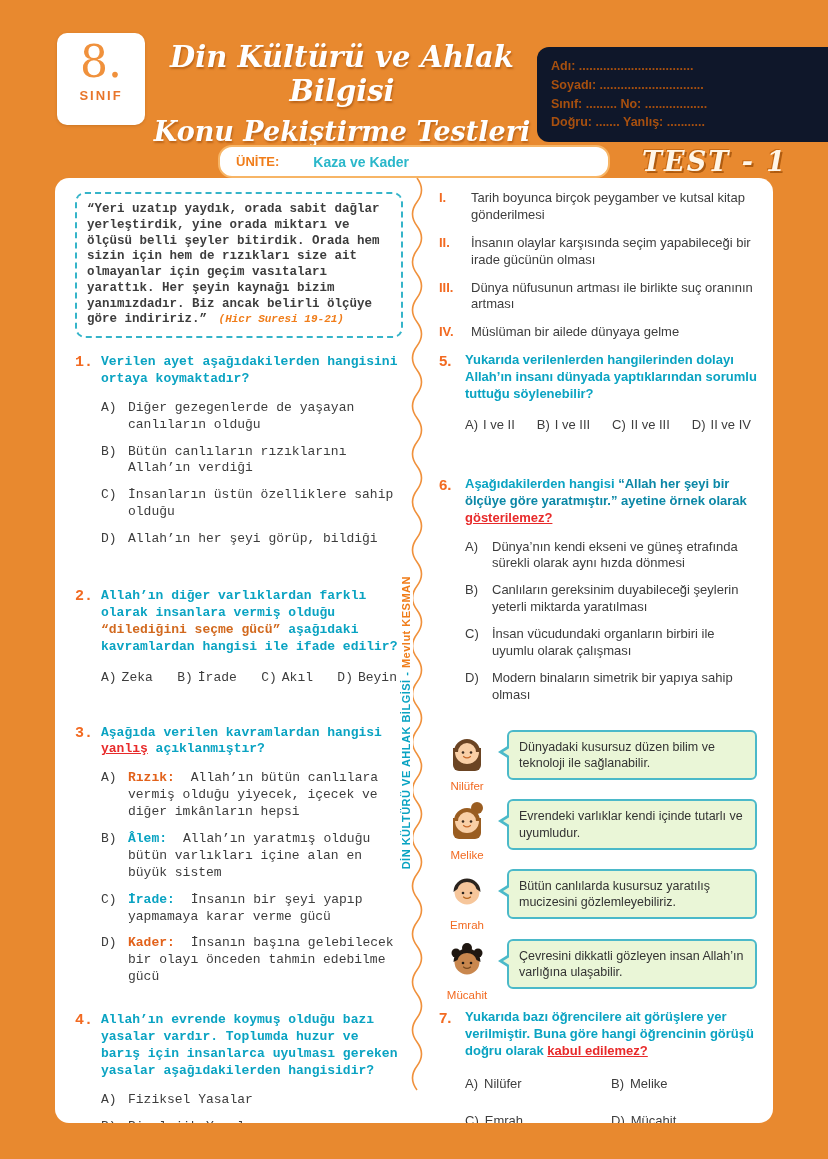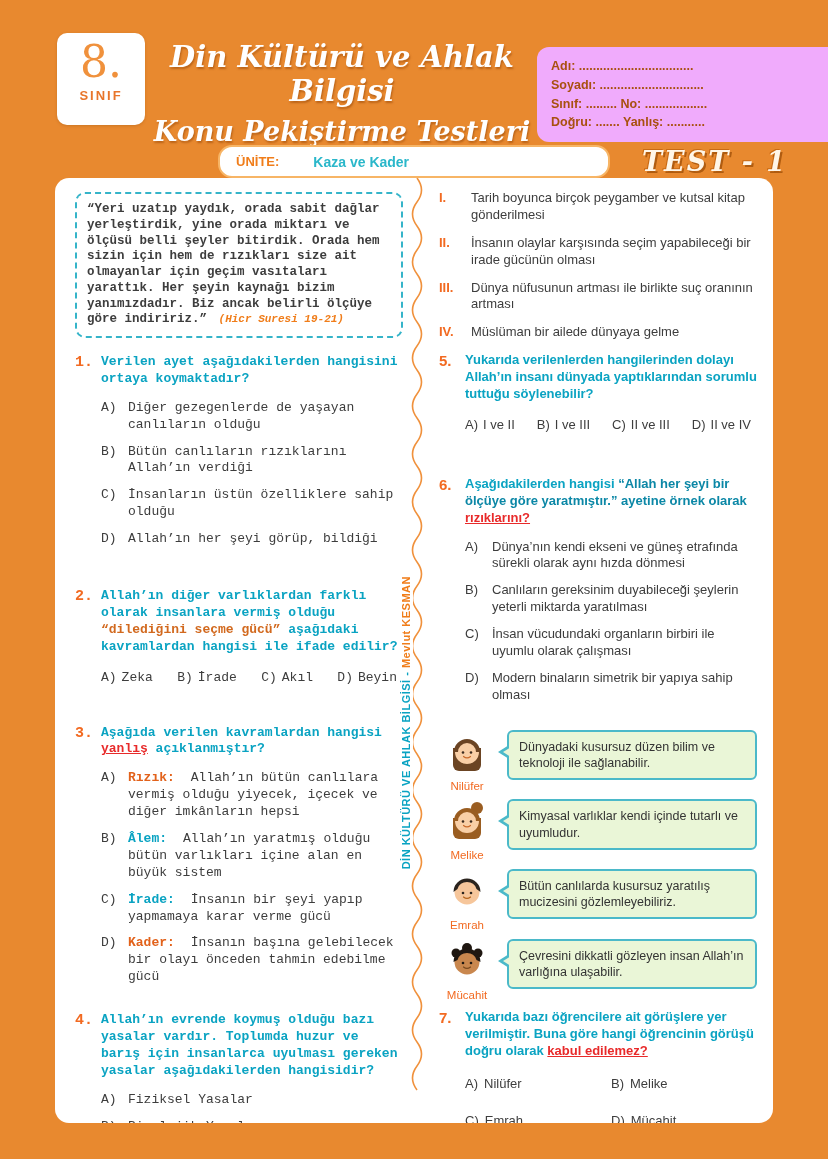--- a/index.html
+++ b/index.html
@@ -11,21 +11,21 @@
                border-radius:10px; text-align:center; box-shadow:0 1px 3px rgba(120,60,0,.25); }
   .grade-number { font-family:"DejaVu Serif", serif; font-size:44px; color:#f0913c; line-height:1.15; margin-top:4px; }
   .grade-label { font-size:13px; font-weight:bold; color:#e8752a; letter-spacing:2px; }
 
   .main-title { position:absolute; left:148px; top:40px; width:388px; text-align:center; color:#fff;
                 font-family:"DejaVu Serif", serif; font-style:italic; font-weight:bold;
                 text-shadow:1px 2px 2px rgba(150,70,5,.55); }
   .title-line1 { font-size:29px; }
   .title-line2 { font-size:27px; margin-top:8px; }
 
-  .name-box { position:absolute; left:537px; top:47px; width:291px; height:95px; background:#f0abfc;
+  .name-box { position:absolute; left:537px; top:47px; width:291px; height:95px; background:#0f172a;
               border-radius:12px 0 0 12px; padding:10px 0 0 14px; }
   .name-box .nfield { font-size:12.5px; color:#a8500f; font-weight:bold; line-height:1.5; }
 
   
   .unit-pill { position:absolute; left:218px; top:145px; width:392px; height:33px; background:#fff;
                border:2px solid #f7b566; border-radius:14px; display:flex; align-items:center; padding:0 16px; }
   .unit-label { color:#f07d1a; font-weight:bold; font-size:13px; }
   .unit-value { color:#2ab7ca; font-weight:bold; font-size:14px; margin-left:34px; }
   .test-label { position:absolute; left:642px; top:146px; font-family:"DejaVu Serif", serif; font-style:italic;
                 font-weight:bold; font-size:27px; letter-spacing:2px; color:#fff6e8;
@@ -277,21 +277,21 @@
         <span class="opt">
             <span>D)</span>
             <span>II ve IV</span>
           </span>
       </div>
     </section>
 
     <section class="question q6">
       <div class="q-head">
         <span class="q-num">6.</span>
-        <p class="q-stem"><span>Aşağıdakilerden hangisi </span><span class="stem-strong">“Allah her şeyi bir ölçüye göre yaratmıştır.” ayetine örnek olarak </span><span class="stem-red">rızıklarını?</span></p>
+        <p class="q-stem"><span>Aşağıdakilerden hangisi </span><span class="stem-strong">“Allah her şeyi bir ölçüye göre yaratmıştır.” ayetine örnek olarak </span><span class="stem-red">gösterilemez?</span></p>
       </div>
       <ul class="options">
         <li>
             <span class="opt-letter">A)</span>
             <span>Dünya’nın kendi ekseni ve güneş etrafında sürekli olarak aynı hızda dönmesi</span>
           </li>
         <li>
             <span class="opt-letter">B)</span>
             <span>Canlıların gereksinim duyabileceği şeylerin yeterli miktarda yaratılması</span>
           </li>
@@ -329,21 +329,21 @@
             <circle cx="33" cy="9" r="6" fill="#9a5d21"></circle>
             <path d="M9 19 h28 v15 a6 6 0 0 1 -6 6 h-16 a6 6 0 0 1 -6 -6 z" fill="#9a5d21"></path>
             <circle cx="23" cy="22" r="12" fill="#f9cfa6"></circle>
             <path d="M10 22 a13 13 0 0 1 26 0 l-4 0 a9 9 0 0 0 -18 0 z" fill="#9a5d21"></path>
             <circle cx="19" cy="22.5" r="1.3" fill="#3a2a1e"></circle>
               <circle cx="27" cy="22.5" r="1.3" fill="#3a2a1e"></circle>
             <path d="M19.5 26.5 q3.5 2.8 7 0" stroke="#c96a2a" stroke-width="1.2" fill="none" stroke-linecap="round"></path>
           </svg>
           <div class="student-name">Melike</div>
         </div>
-        <div class="bubble">Kimyasal varlıklar kendi içinde tutarlı ve uyumludur.</div>
+        <div class="bubble">Evrendeki varlıklar kendi içinde tutarlı ve uyumludur.</div>
       </div>
 
       <div class="student-row">
         <div class="avatar-wrap">
           <svg width="46" height="46" viewBox="0 0 46 46">
             <circle cx="23" cy="23" r="12.5" fill="#f6c69b"></circle>
             <path d="M9.5 23 a13.5 13.5 0 0 1 27 0 l-4 -3 a10 10 0 0 0 -19 0 z" fill="#2b241e"></path>
             <circle cx="19" cy="24" r="1.3" fill="#2b241e"></circle>
               <circle cx="27" cy="24" r="1.3" fill="#2b241e"></circle>
             <path d="M19.5 28 q3.5 2.8 7 0" stroke="#b5651d" stroke-width="1.2" fill="none" stroke-linecap="round"></path>

